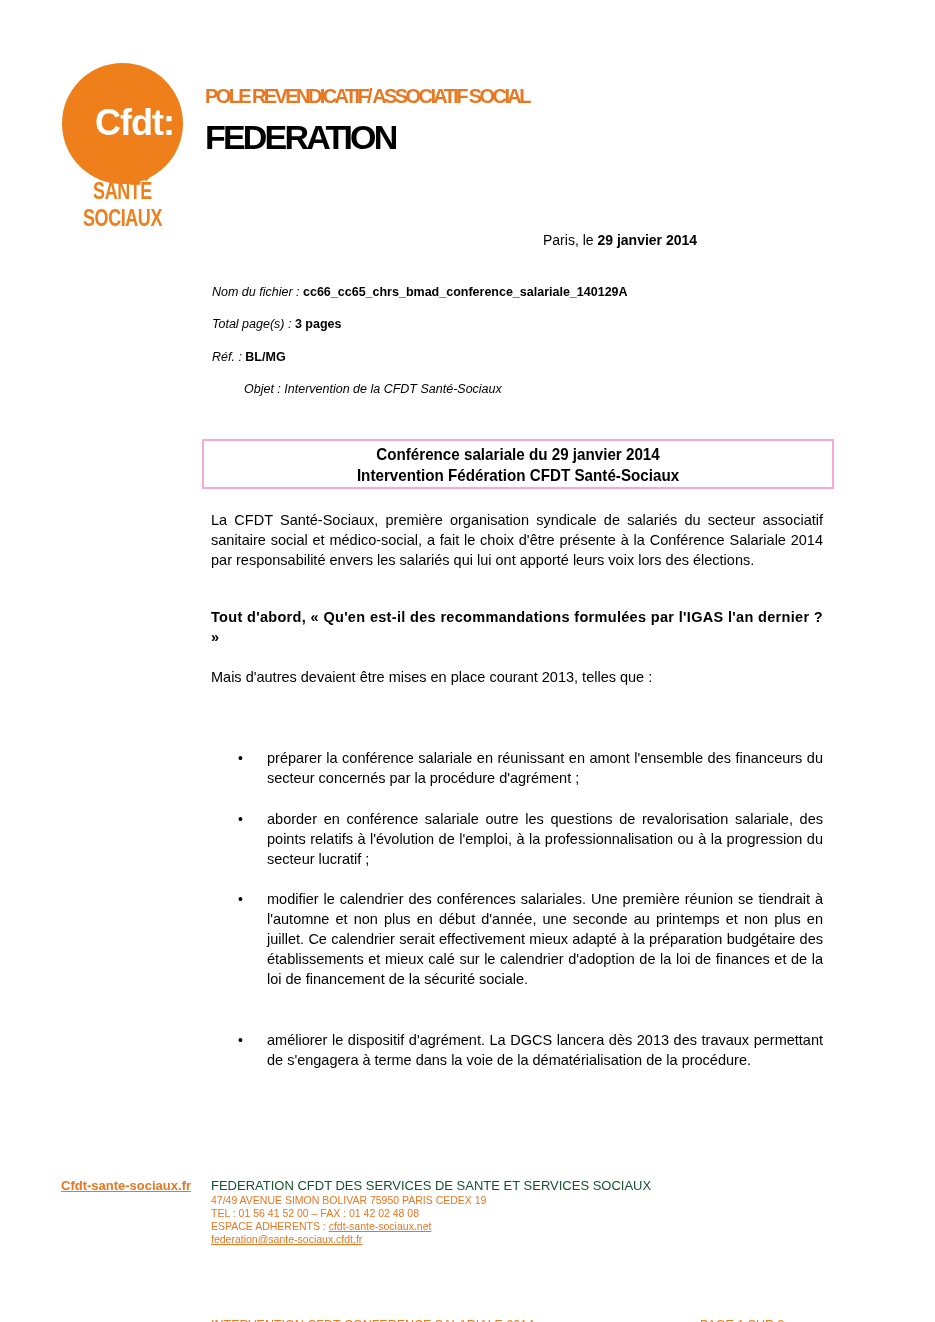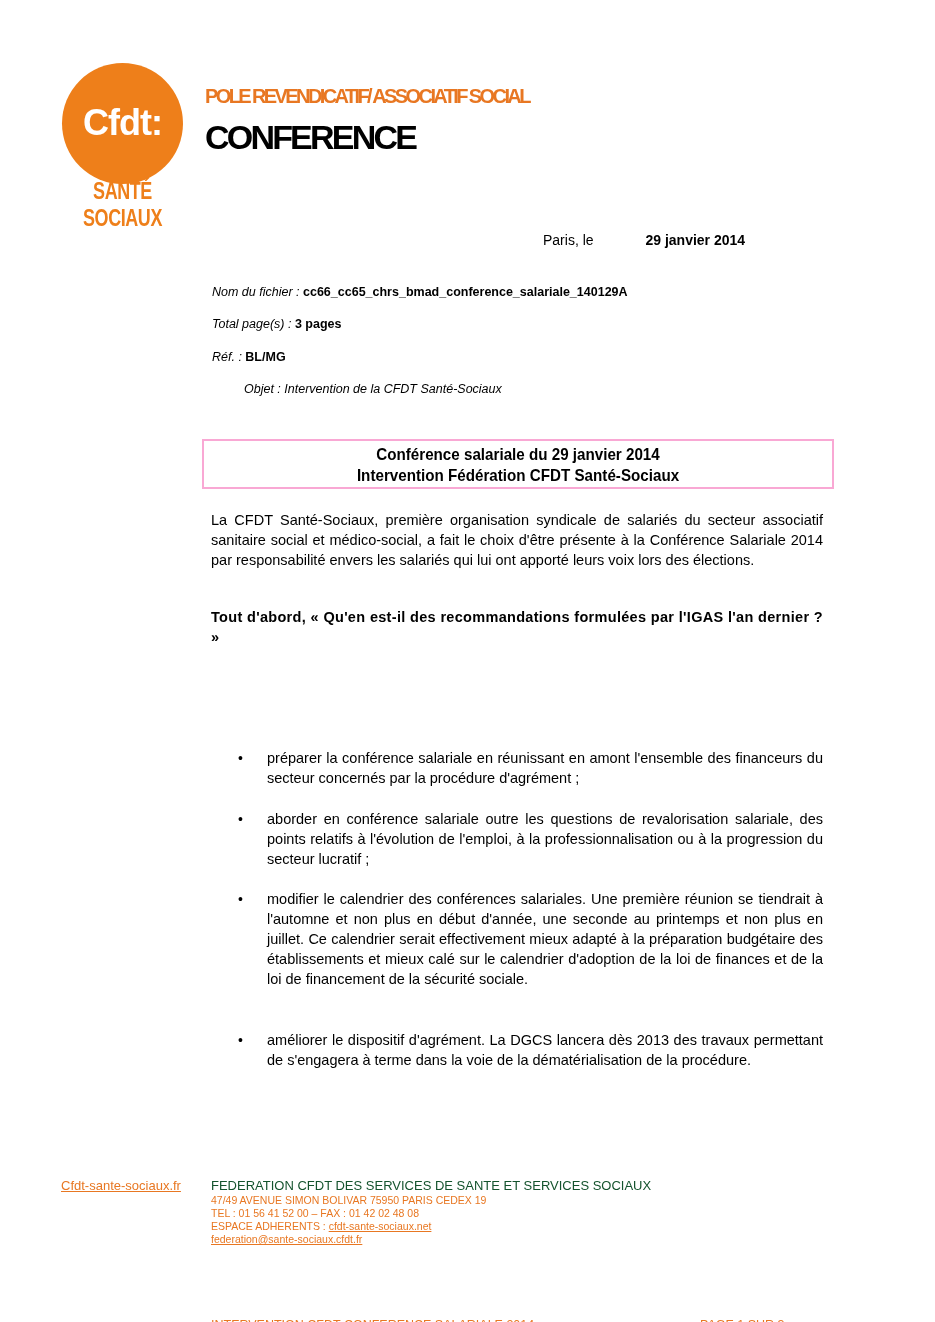--- a/index.html
+++ b/index.html
@@ -4,85 +4,86 @@
 <style>
   html, body { margin: 0; padding: 0; background: #ffffff; }
   body { width: 935px; height: 1322px; position: relative; overflow: hidden;
          font-family: "Liberation Sans", sans-serif; color: #000; }
   .abs { position: absolute; }
 
   
   .logo-circle { left: 62px; top: 63px; width: 121px; height: 121px; border-radius: 50%;
                  background: #ee7f1a; }
   .logo-text { left: 62px; top: 98px; width: 121px; text-align: center; color: #fff;
-               font-weight: bold; font-size: 36px; letter-spacing: -1px; line-height: 50px; }
+               font-weight: bold; font-size: 36px; letter-spacing: -1px; line-height: 50px; padding-left: 12px; }
   .logo-sub { left: 62px; top: 178px; width: 121px; text-align: center; color: #ee7f1a;
               font-weight: bold; font-size: 23px; line-height: 27px; transform: scaleX(0.78);
               transform-origin: center top; letter-spacing: -0.5px; }
 
   
   .pole-title { left: 205px; top: 76px; font-weight: bold; font-size: 20px; color: #e87722;
                 letter-spacing: -2.6px; line-height: 40px; white-space: nowrap; }
   .info-title { left: 205px; top: 116px; font-weight: bold; font-size: 34px; color: #000;
                 letter-spacing: -2.8px; line-height: 42px; white-space: nowrap; }
 
   .date-line { left: 543px; top: 232px; font-size: 14px; white-space: nowrap; }
-  .date-line b { font-weight: bold; margin-left: 48px; }
+  .date-line b { font-weight: bold; }
 
   .meta { left: 212px; font-size: 12.5px; white-space: nowrap; }
   .meta i { font-style: italic; }
   .meta b { font-weight: bold; font-style: normal; }
 
   
   .title-box { left: 202px; top: 439px; width: 628px; height: 46px; border: 2px solid #f9a8d4;
                box-sizing: content-box; text-align: center; }
   .title-box div { font-weight: bold; font-size: 16.5px; line-height: 21px; transform: scaleX(0.92); }
   .title-box .l1 { margin-top: 3px; }
 
   .para { left: 211px; width: 612px; font-size: 14.5px; line-height: 20px; text-align: justify; }
   .para-b { font-weight: bold; letter-spacing: 0.3px; }
   .bullet { left: 238px; width: 585px; font-size: 14.5px; line-height: 20px; }
   .bullet .dot { position: absolute; left: 0; top: 0; width: 20px; font-size: 14px; }
   .bullet .btxt { margin-left: 29px; text-align: justify; display: block; }
 
   
-  .foot-link { left: 61px; top: 1178px; font-size: 13px; color: #e87722; text-decoration: underline; }
+  .foot-link { left: 61px; top: 1178px; font-size: 13px; color: #e87722; text-decoration: underline; font-weight: bold; }
   .foot-fed { left: 211px; top: 1178px; font-size: 13px; color: #14532d; white-space: nowrap; }
   .foot-small { left: 211px; font-size: 10.5px; color: #e87722; white-space: nowrap; line-height: 13px; }
   .foot-small a, .foot-small .u { text-decoration: underline; color: #e87722; }
   .foot-bottom { top: 1270px; font-size: 12.5px; color: #e87722; white-space: nowrap; margin-top: 48px; }
 </style>
 </head>
 <body>
 
 <div class="abs logo-circle"></div>
 <div class="abs logo-text">Cfdt:</div>
 <div class="abs logo-sub">
   <div>SANTÉ</div>
   <div>SOCIAUX</div>
 </div>
 
 <div class="abs pole-title">POLE REVENDICATIF/ ASSOCIATIF  SOCIAL</div>
-<div class="abs info-title">CONFERENCE</div>
+<div class="abs info-title">FEDERATION</div>
 
 <div class="abs date-line"><span>Paris, le </span><b>29 janvier 2014</b></div>
 
 <div class="abs meta" style="top:285px;"><i>Nom du fichier : </i><b>cc66_cc65_chrs_bmad_conference_salariale_140129A</b></div>
 <div class="abs meta" style="top:317px;"><i>Total page(s) : </i><b>3 pages</b></div>
 <div class="abs meta" style="top:350px;"><i>Réf. : </i><b>BL/MG</b></div>
 <div class="abs meta" style="top:382px;margin-left:32px;"><i>Objet : Intervention de la CFDT Santé-Sociaux</i></div>
 
 <div class="abs title-box">
   <div class="l1">Conférence salariale du 29 janvier 2014</div>
   <div>Intervention Fédération CFDT Santé-Sociaux</div>
 </div>
 
 <div class="abs para" style="top:510px;">La  CFDT Santé-Sociaux, première organisation syndicale de salariés du secteur associatif sanitaire social et médico-social, a fait le choix d'être présente à la Conférence Salariale  2014 par responsabilité envers les salariés qui lui ont apporté leurs voix lors des élections.</div>
 <div class="abs para para-b" style="top:607px;">Tout d'abord, « Qu'en est-il des recommandations formulées par l'IGAS l'an dernier ? »</div>
 <div class="abs para" style="top:667px; text-align:left;">
+  <div>Mais d'autres devaient être mises en place courant 2013, telles que :</div>
 </div>
 
 <div class="abs bullet" style="top:748px;">
   <span class="dot">•</span>
   <span class="btxt">préparer la conférence salariale en réunissant  en amont l'ensemble des financeurs du secteur concernés par la procédure d'agrément ;</span>
 </div>
 <div class="abs bullet" style="top:809px;">
   <span class="dot">•</span>
   <span class="btxt">aborder en conférence salariale outre les questions de revalorisation salariale, des points relatifs à l'évolution de l'emploi, à la professionnalisation ou à la progression du secteur lucratif ;</span>
 </div>

